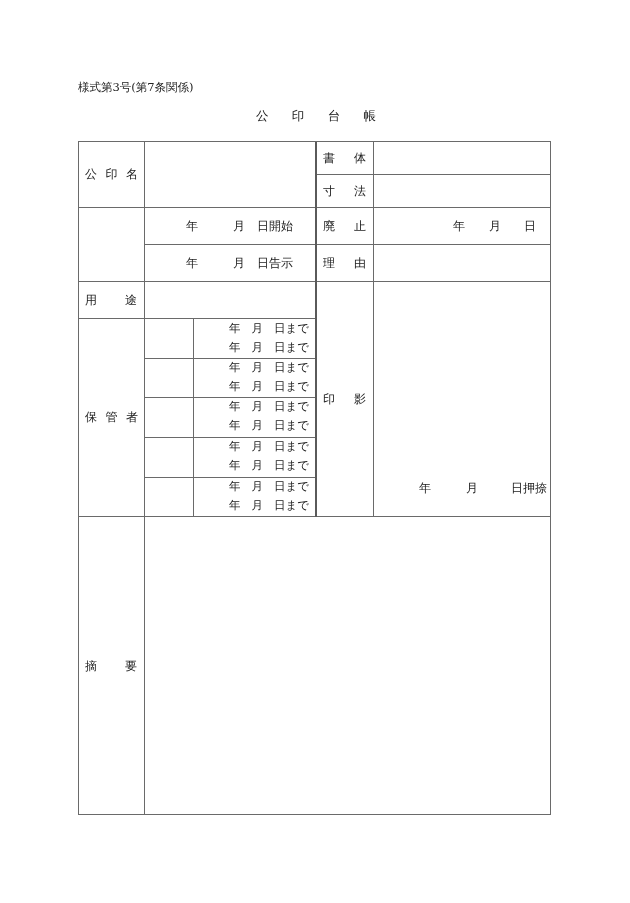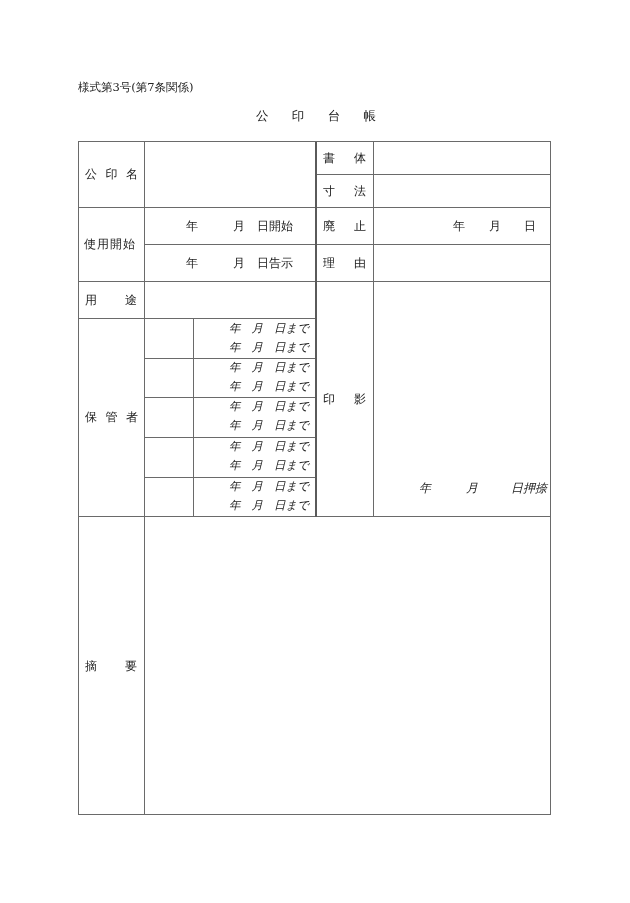--- a/index.html
+++ b/index.html
@@ -21,21 +21,21 @@
   }
   .hl, .vl { position: absolute; background: #6a6a6a; }
   .hl { height: 1px; }
   .vl { width: 1px; }
   .vl.bold { width: 2px; background: #5a5a5a; }
   .cell {
     position: absolute; display: flex; align-items: center; box-sizing: border-box;
     font-size: 12px;
   }
   .label-spread { justify-content: space-between; padding: 0 7px 0 6px; }
-  .input-area { position: absolute; font-style: italic; }
+  .input-area { position: absolute; }
 </style>
 </head>
 <body>
 
 <div class="form-no">様式第3号(第7条関係)</div>
 <div class="title">
   <span>公</span>
   <span>印</span>
   <span>台</span>
   <span>帳</span>
@@ -71,21 +71,20 @@
     <span>体</span>
   </div>
   <div class="input-area" style="left:295px; top:0; width:177px; height:32px;"></div>
 
   <div class="cell label-spread" style="left:238px; top:33px; width:56px; height:32px;">
     <span>寸</span>
     <span>法</span>
   </div>
   <div class="input-area" style="left:295px; top:33px; width:177px; height:32px;"></div>
 
-  <div class="cell" style="left:0; top:66px; width:65px; height:73px; padding-left:5px; letter-spacing:1px;">使用開始</div>
   <div class="cell" style="left:66px; top:66px; width:170px; height:36px;">
     <span style="position:absolute; left:41px;">年</span>
     <span style="position:absolute; left:88px;">月</span>
     <span style="position:absolute; left:112px;">日開始</span>
   </div>
   <div class="cell" style="left:66px; top:103px; width:170px; height:36px;">
     <span style="position:absolute; left:41px;">年</span>
     <span style="position:absolute; left:88px;">月</span>
     <span style="position:absolute; left:112px;">日告示</span>
   </div>

